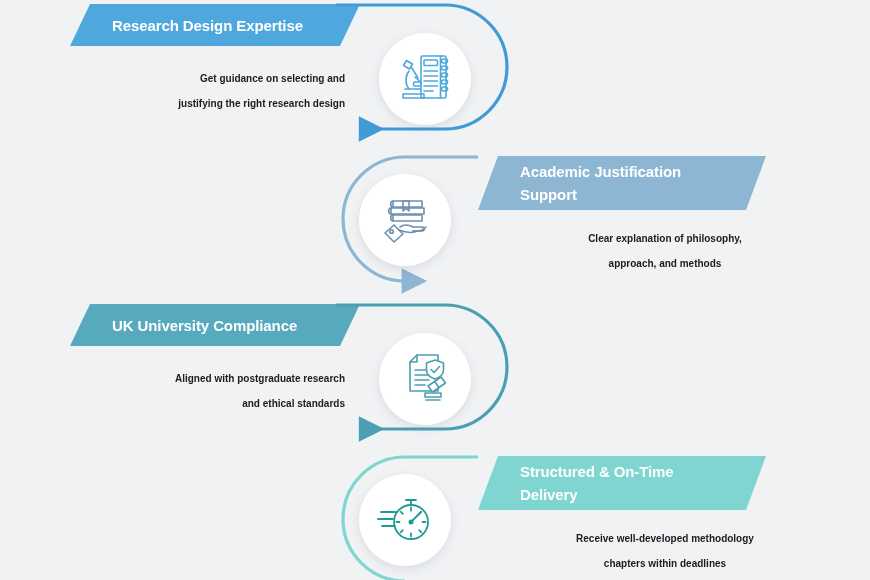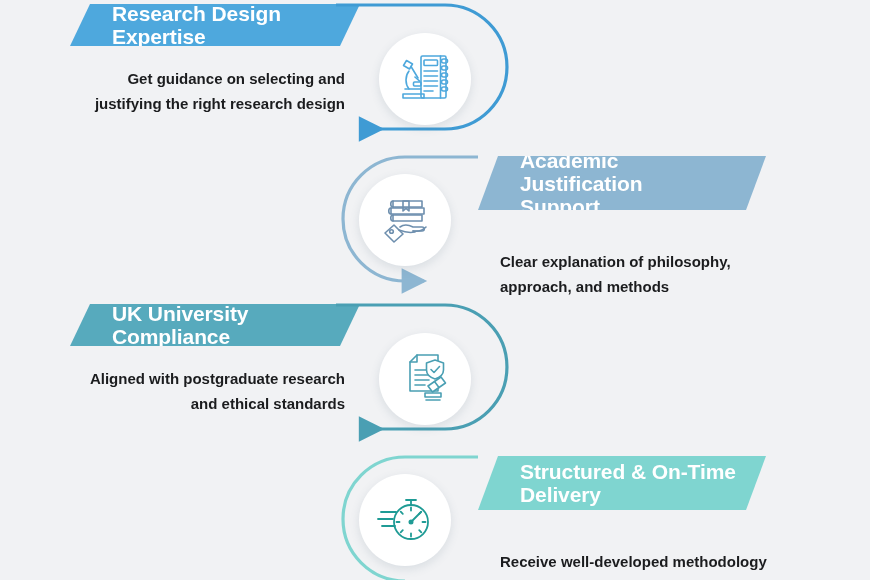--- a/index.html
+++ b/index.html
@@ -30,37 +30,37 @@
     position: absolute;
     box-sizing: border-box;
     display: flex;
     flex-direction: column;
     justify-content: center;
     clip-path: polygon(20px 0, 100% 0, calc(100% - 20px) 100%, 0 100%);
     padding: 5px 26px 5px 42px;
   }
   .banner-title {
     color: #ffffff;
-    font-size: 21px;
+    font-size: 15px;
     font-weight: bold;
     letter-spacing: -0.1px;
     line-height: 23px;
     white-space: pre-line;
   }
   
   .desc {
     position: absolute;
     color: #1b1c1e;
-    font-size: 15px;
+    font-size: 10px;
     font-weight: bold;
     line-height: 25px;
     white-space: pre-line;
   }
   .desc.right-align { text-align: right; }
-  .desc.left-align  { text-align: left; margin-top: 23px; }
+  .desc.left-align  { text-align: center; }
 
   
   .icon-circle {
     position: absolute;
     width: 92px;
     height: 92px;
     border-radius: 50%;
     background: #ffffff;
     box-shadow: 0 3px 10px rgba(90,110,130,0.16);
     display: flex;

